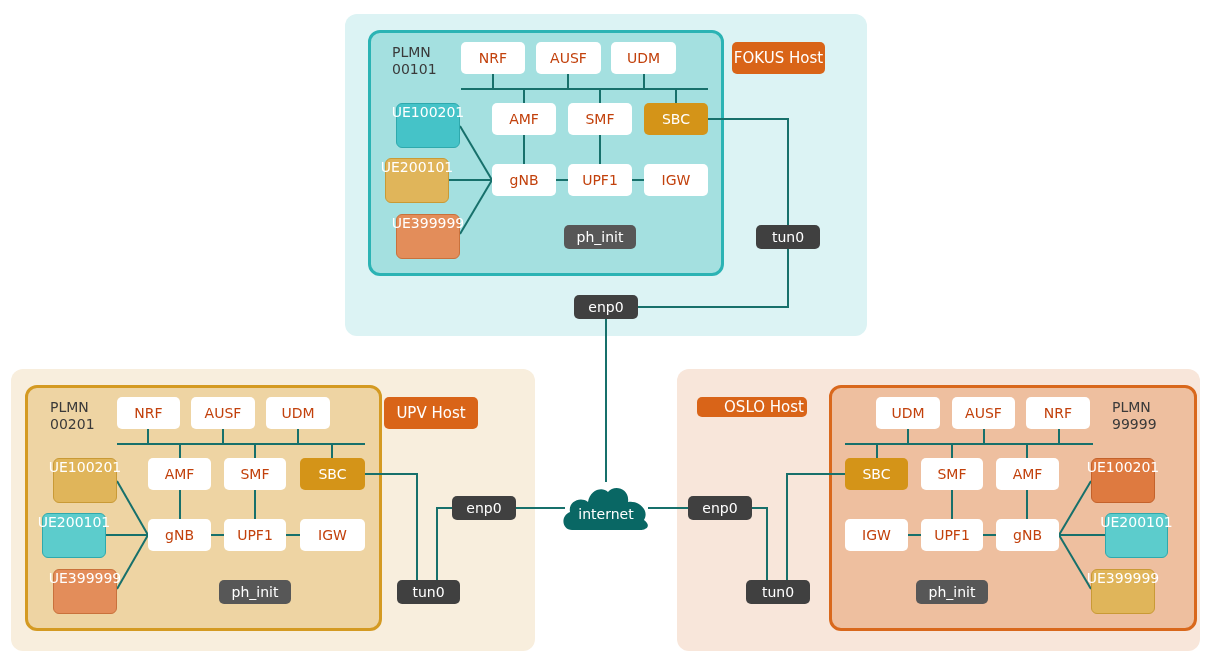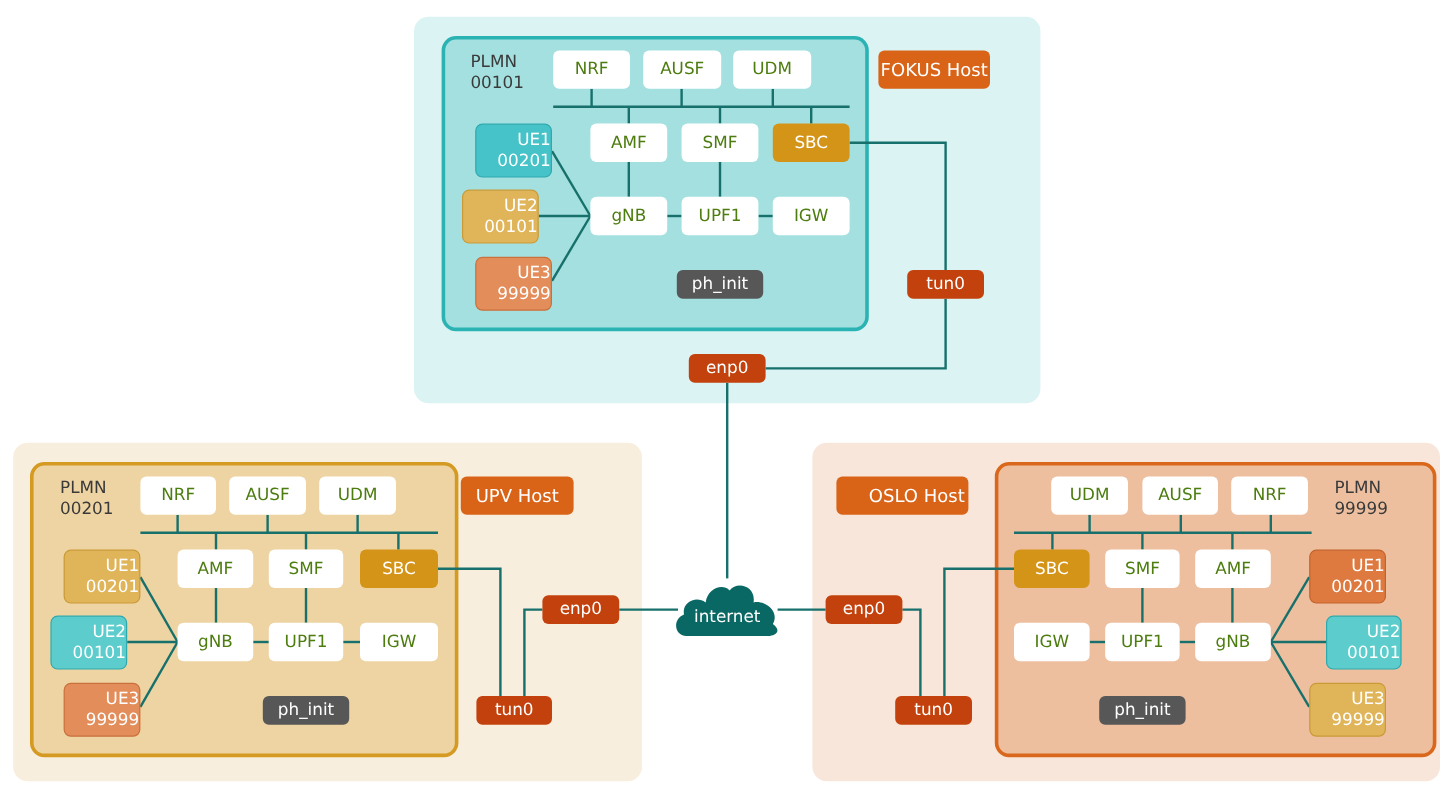--- a/index.html
+++ b/index.html
@@ -1,28 +1,28 @@
 <!DOCTYPE html>
 <html><head>
 <meta charset="utf-8">
 <style>
   html,body{margin:0;padding:0;background:#ffffff;}
   body{width:1213px;height:659px;position:relative;overflow:hidden;font-family:"DejaVu Sans",sans-serif;}
   .abs{position:absolute;box-sizing:border-box;}
   .host{border-radius:12px;}
   .plmn-box{border-radius:12px;border:3px solid;}
-  .node{position:absolute;box-sizing:border-box;background:#ffffff;border-radius:5px;display:flex;align-items:center;justify-content:center;font-size:14px;color:#4d7c0f;}
+  .node{position:absolute;box-sizing:border-box;background:#ffffff;border-radius:5px;display:flex;align-items:center;justify-content:center;font-size:14px;color:#c2410c;}
   .sbc{background:#d49418;color:#ffffff;}
-  .ue{position:absolute;box-sizing:border-box;border-radius:6px;border:1.5px solid;display:flex;flex-direction:column;align-items:flex-end;justify-content:center;font-size:14px;color:#ffffff;line-height:17px;}
+  .ue{position:absolute;box-sizing:border-box;border-radius:6px;border:1.5px solid;display:flex;flex-direction:row;align-items:flex-start;justify-content:center;font-size:14px;color:#ffffff;line-height:17px;}
   .ue-teal{background:#45c3c8;border-color:#2ea9ad;}
   .ue-yellow{background:#e0b55a;border-color:#c99a36;}
   .ue-orange{background:#e38d5a;border-color:#c9713c;}
   .ue-dorange{background:#de7a40;border-color:#c4622b;}
   .tag{position:absolute;box-sizing:border-box;border-radius:5px;display:flex;align-items:center;justify-content:center;font-size:14px;color:#ffffff;}
-  .iface{background:#c2410c;text-align:center;}
+  .iface{background:#404040;text-align:center;}
   .phinit{background:#575757;}
   .hostlabel{background:#d96418;font-size:15px;}
   .plmn-label{position:absolute;font-size:14px;color:#3a3a3a;line-height:17px;}
   svg.wires{position:absolute;left:0;top:0;}
   svg.wires line, svg.wires polyline{stroke:#17706b;stroke-width:2;fill:none;}
 </style>
 </head>
 <body>
 
 <div class="abs host" style="left:345px;top:14px;width:522px;height:322px;background:#dcf3f4;"></div>
@@ -148,21 +148,21 @@
 <div class="tag phinit" style="left:219px;top:580px;width:72px;height:24px;">ph_init</div>
 <div class="tag hostlabel" style="left:384px;top:397px;width:94px;height:32px;">UPV Host</div>
 <div class="tag iface" style="left:397px;top:580px;width:63px;height:24px;">tun0</div>
 <div class="tag iface" style="left:452px;top:496px;width:64px;height:24px;">enp0</div>
 
 <svg class="abs" style="left:558px;top:478px;" width="96" height="56" viewBox="0 0 96 56">
   <path d="M14 52 C4 52 2 38 12 34 C10 24 22 18 30 24 C32 12 44 8 50 14 C56 6 72 10 70 24 C80 22 92 32 86 42 C94 48 88 52 82 52 Z" fill="#096764"></path>
 </svg>
 <div class="abs" style="left:558px;top:506px;width:96px;text-align:center;color:#ffffff;font-size:14px;">internet</div>
 
-<div class="tag hostlabel" style="left:697px;top:397px;width:110px;height:32px;padding-left:24px;">OSLO Host</div>
+<div class="tag hostlabel" style="left:697px;top:397px;width:110px;height:20px;padding-left:24px;">OSLO Host</div>
 <div class="tag iface" style="left:688px;top:496px;width:64px;height:24px;">enp0</div>
 <div class="tag iface" style="left:746px;top:580px;width:64px;height:24px;">tun0</div>
 <div class="node" style="left:876px;top:397px;width:64px;height:32px;">UDM</div>
 <div class="node" style="left:952px;top:397px;width:63px;height:32px;">AUSF</div>
 <div class="node" style="left:1026px;top:397px;width:64px;height:32px;">NRF</div>
 <div class="plmn-label" style="left:1112px;top:399px;">
   <div>PLMN</div>
   <div>99999</div>
 </div>
 <div class="node sbc" style="left:845px;top:458px;width:63px;height:32px;">SBC</div>

